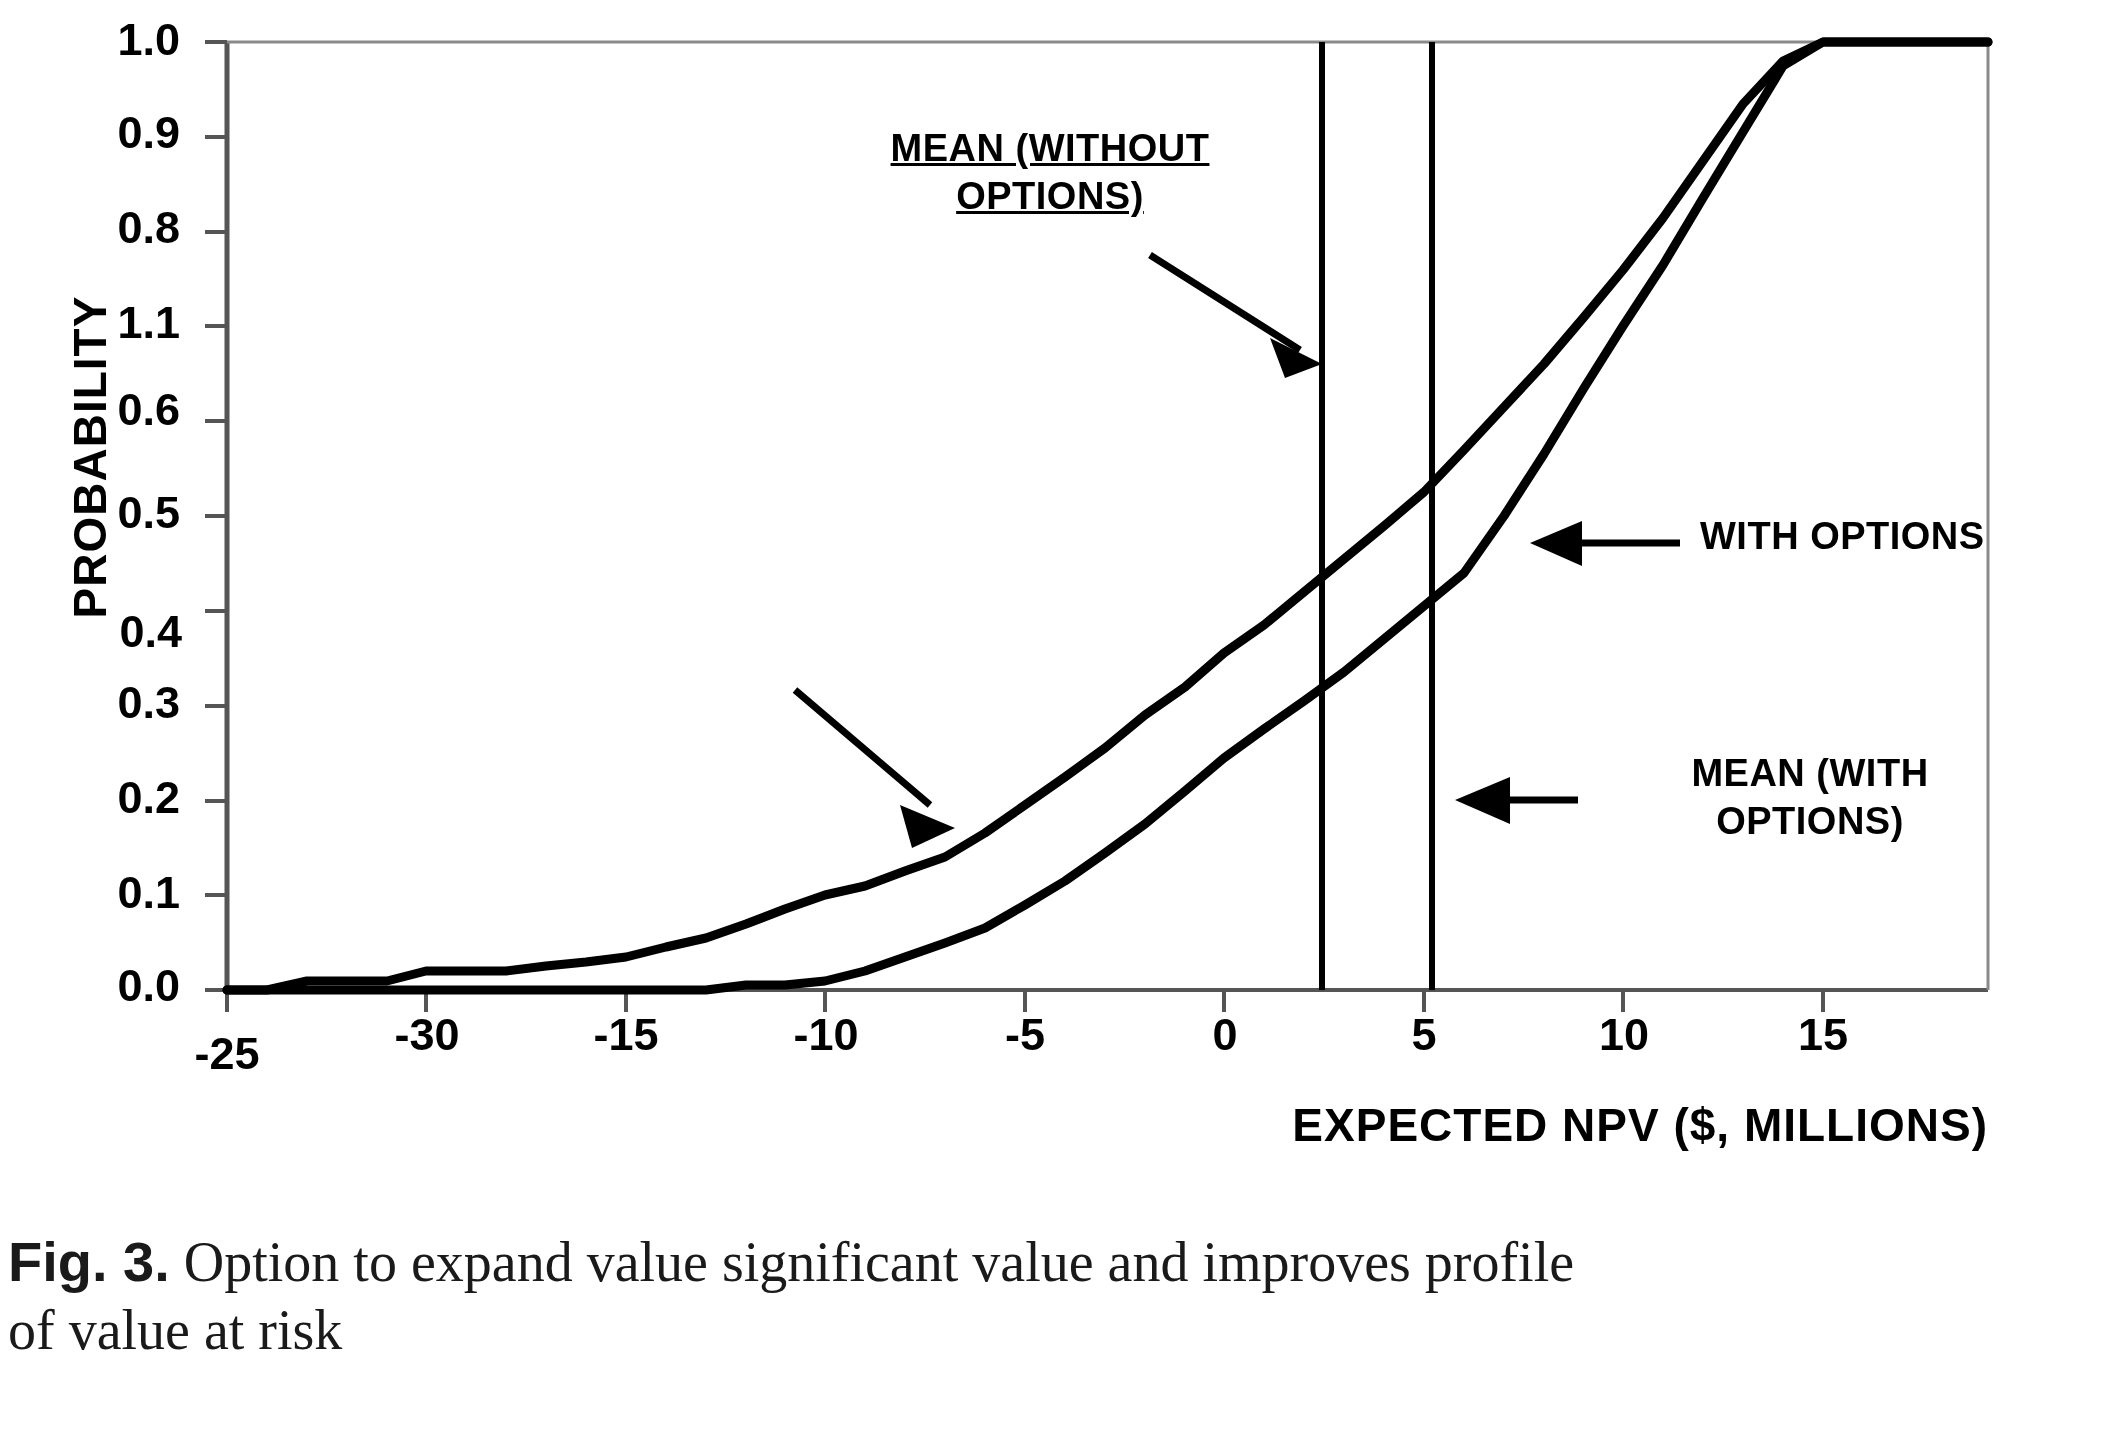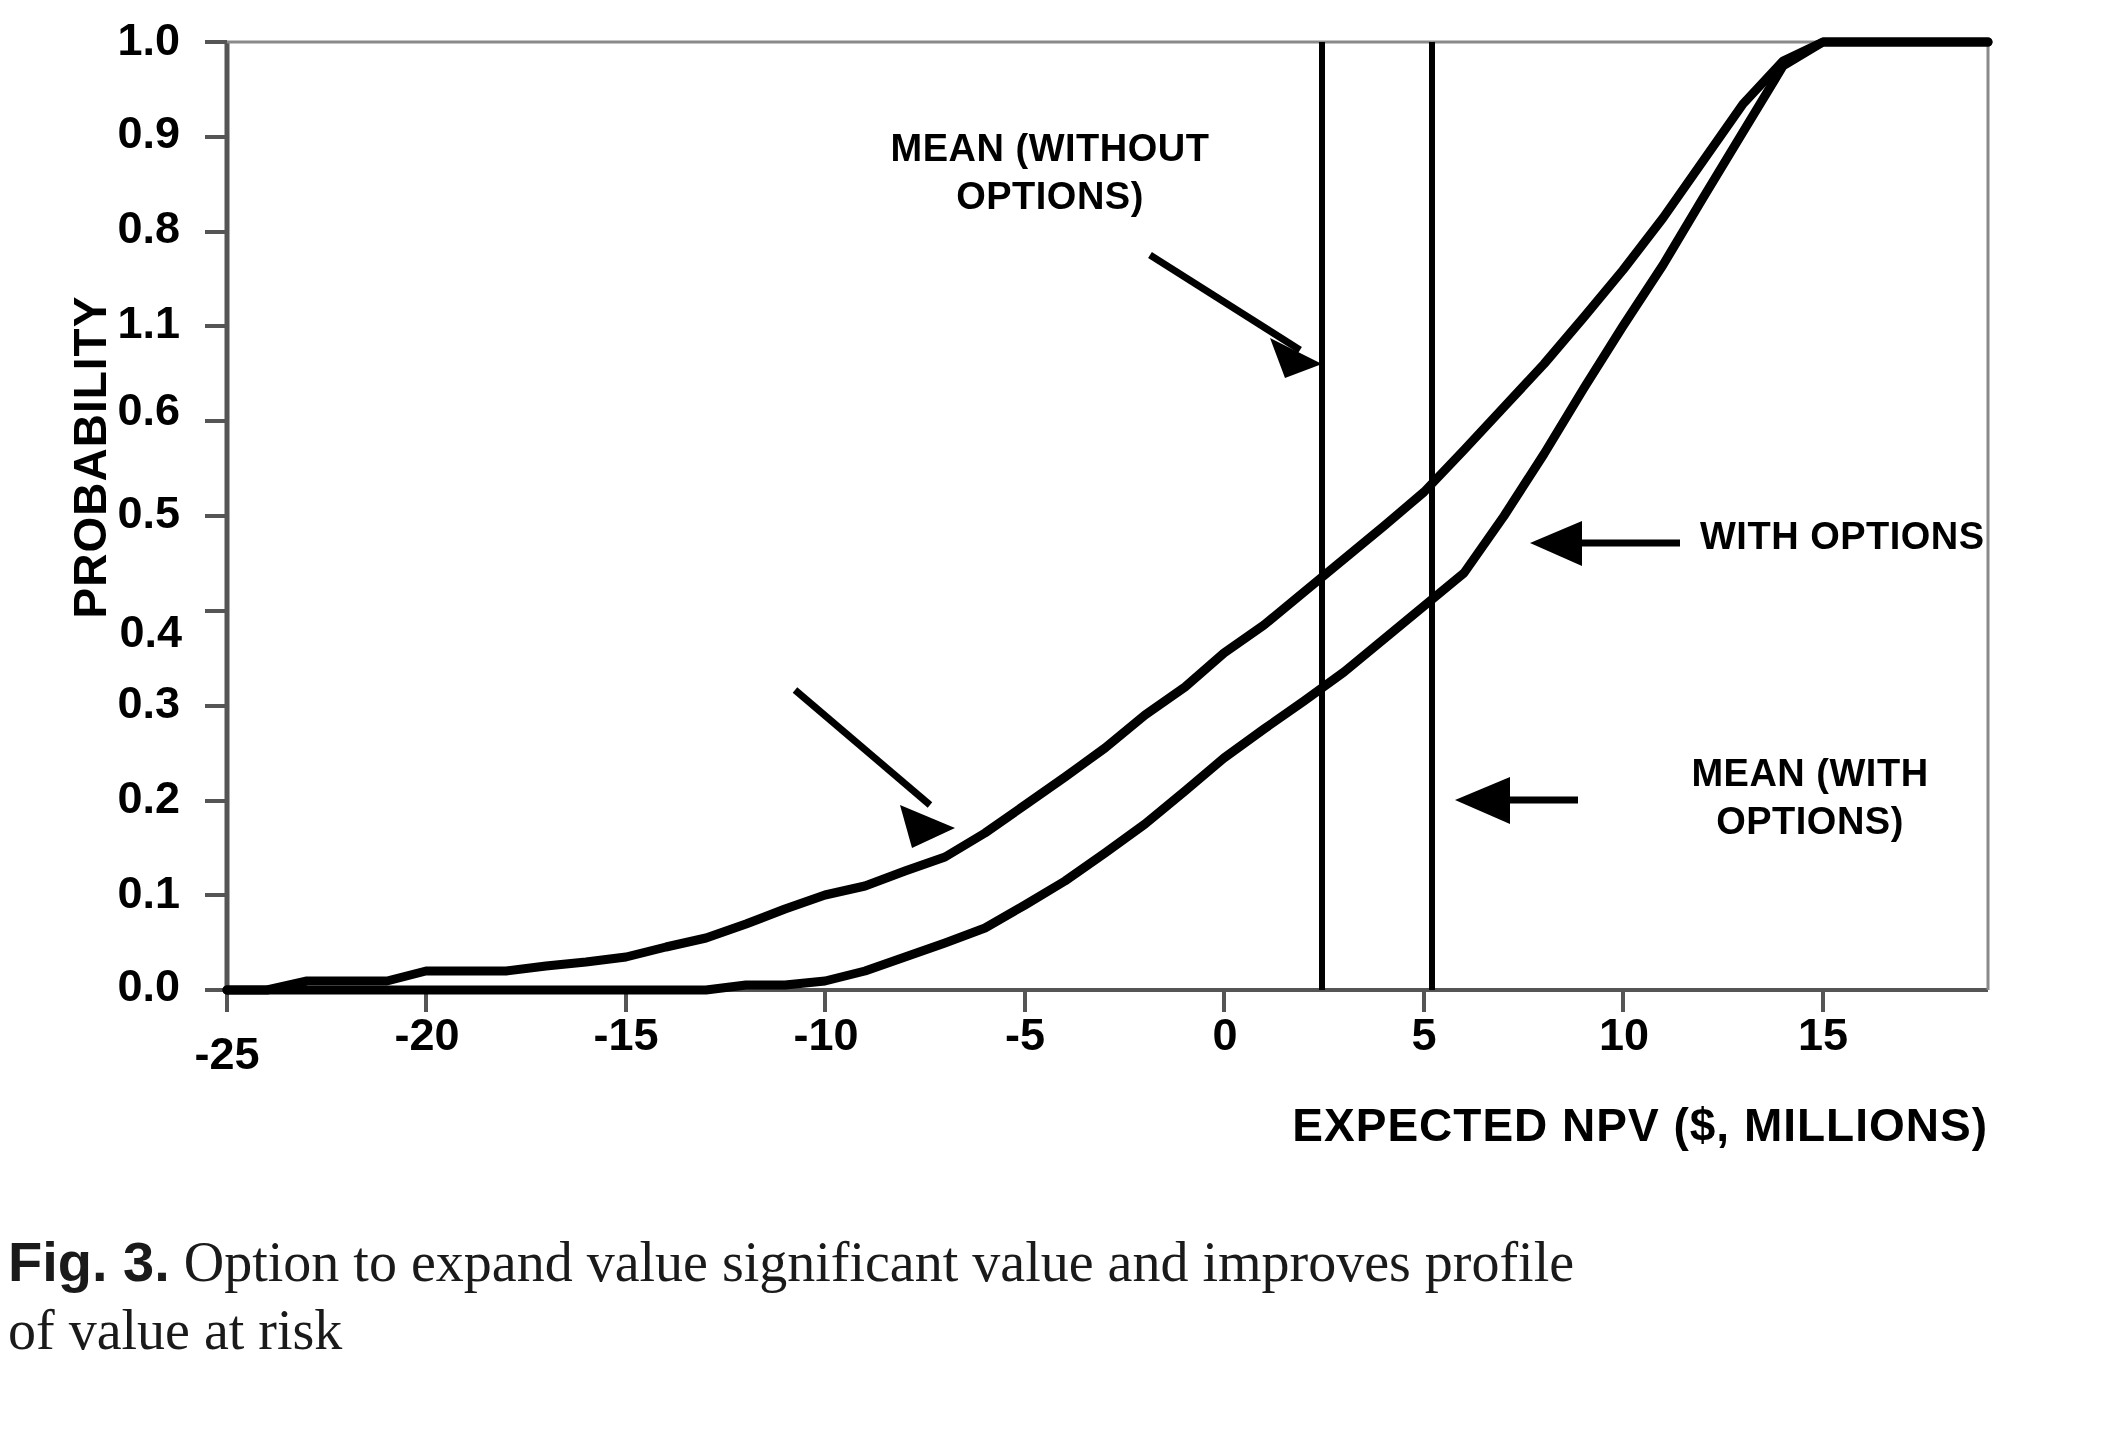--- a/index.html
+++ b/index.html
@@ -71,32 +71,32 @@
     <div class="ytick-label" style="left:30px;top:300px;">1.1</div>
     <div class="ytick-label" style="left:30px;top:387px;">0.6</div>
     <div class="ytick-label" style="left:30px;top:490px;">0.5</div>
     <div class="ytick-label" style="left:32px;top:585px;margin-top:24px;">0.4</div>
     <div class="ytick-label" style="left:30px;top:680px;">0.3</div>
     <div class="ytick-label" style="left:30px;top:775px;">0.2</div>
     <div class="ytick-label" style="left:30px;top:870px;">0.1</div>
     <div class="ytick-label" style="left:30px;top:963px;">0.0</div>
 
     <div class="xtick-label" style="left:147px;top:1012px;margin-top:19px;">-25</div>
-    <div class="xtick-label" style="left:347px;top:1012px;">-20</div>
+    <div class="xtick-label" style="left:347px;top:1012px;">-30</div>
     <div class="xtick-label" style="left:546px;top:1012px;">-15</div>
     <div class="xtick-label" style="left:746px;top:1012px;">-10</div>
     <div class="xtick-label" style="left:945px;top:1012px;">-5</div>
     <div class="xtick-label" style="left:1145px;top:1012px;">0</div>
     <div class="xtick-label" style="left:1344px;top:1012px;">5</div>
     <div class="xtick-label" style="left:1544px;top:1012px;">10</div>
     <div class="xtick-label" style="left:1743px;top:1012px;">15</div>
 
     <div class="x-axis-title">EXPECTED NPV ($, MILLIONS)</div>
 
-    <div class="annot center" style="left:790px;top:125px;width:520px;">MEAN (WITHOUT
+    <div class="annot center" style="left:790px;top:125px;width:520px;text-decoration:underline;">MEAN (WITHOUT
 OPTIONS)</div>
 
 
     <div class="annot left" style="left:1700px;top:513px;width:460px;">WITH OPTIONS</div>
 
     <div class="annot center" style="left:1600px;top:750px;width:420px;">MEAN (WITH
 OPTIONS)</div>
 
     <svg class="plot" viewBox="0 0 2113 1200" preserveAspectRatio="none">
 

